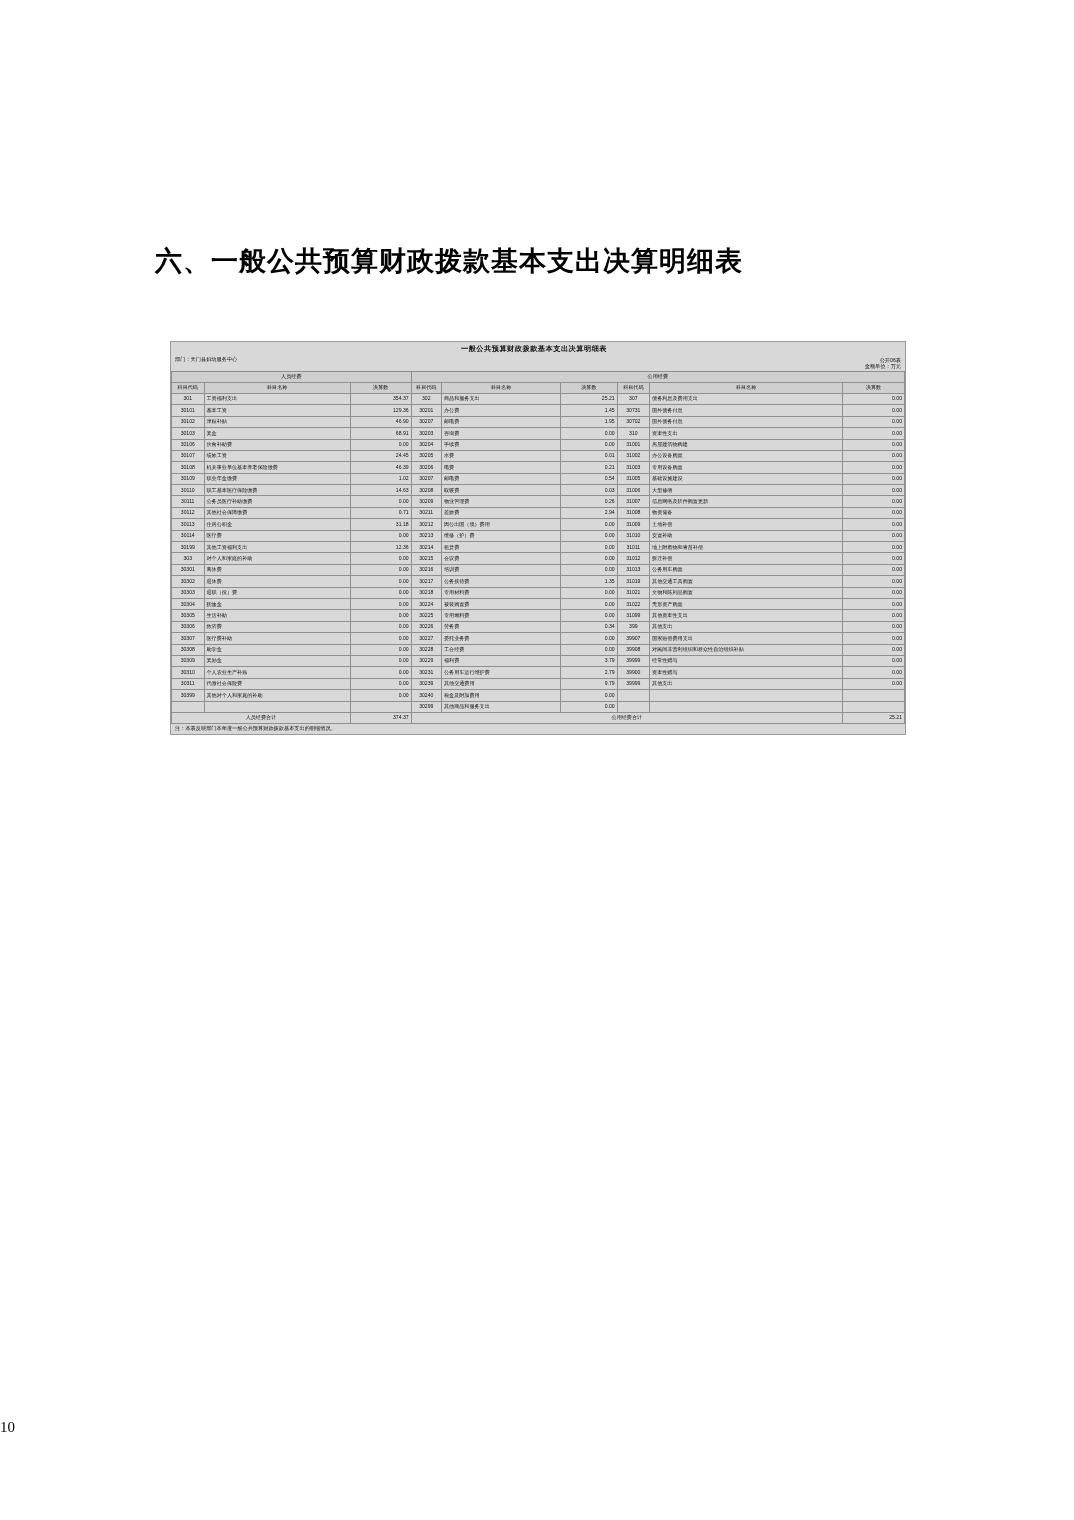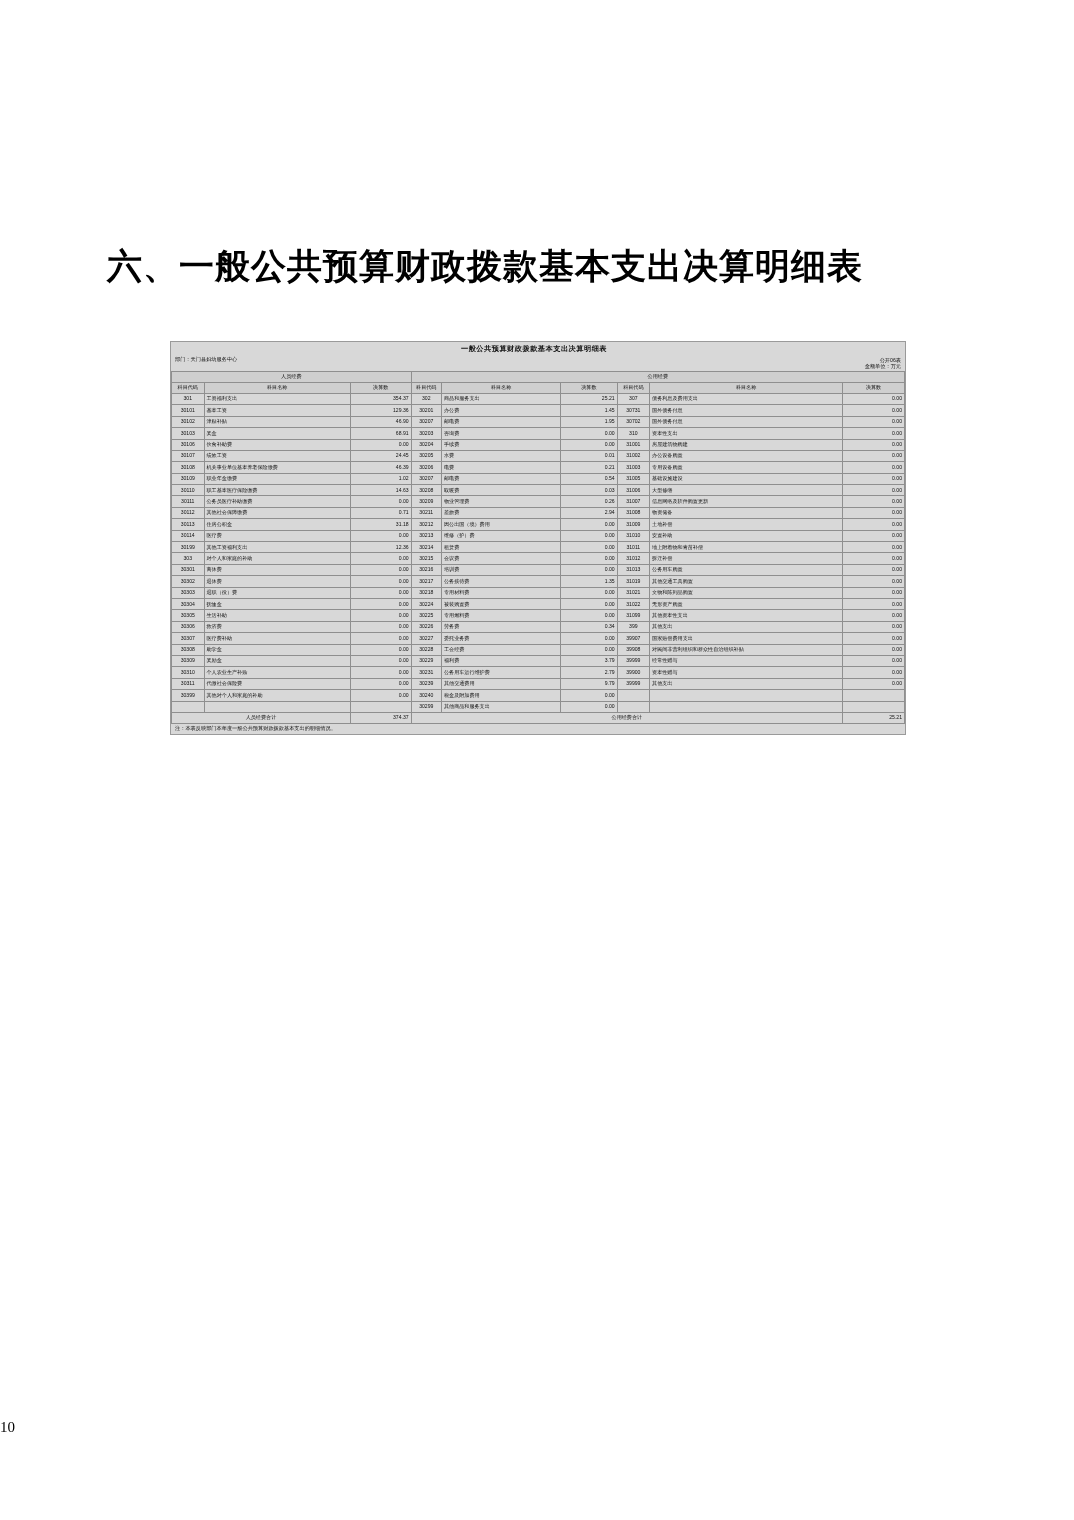--- a/index.html
+++ b/index.html
@@ -12,23 +12,22 @@
     overflow:hidden;
   }
   .page{position:relative;width:1074px;height:1520px;}
 
   .heading{
     position:absolute;
     top:243px;left:0;width:898px;
     text-align:center;
     font-family:"Liberation Sans", sans-serif;
     font-weight:bold;
-    font-size:35px;
+    font-size:27px;
     letter-spacing:1px;
-    margin-left:36px;
   }
 
   .table-wrap{
     position:absolute;
     top:341px;left:170px;
     width:736px;
     border:1px solid #9a9a9a;
     background:#d8d8d8;
     font-family:"Liberation Sans", sans-serif;
     font-size:5.1px;

